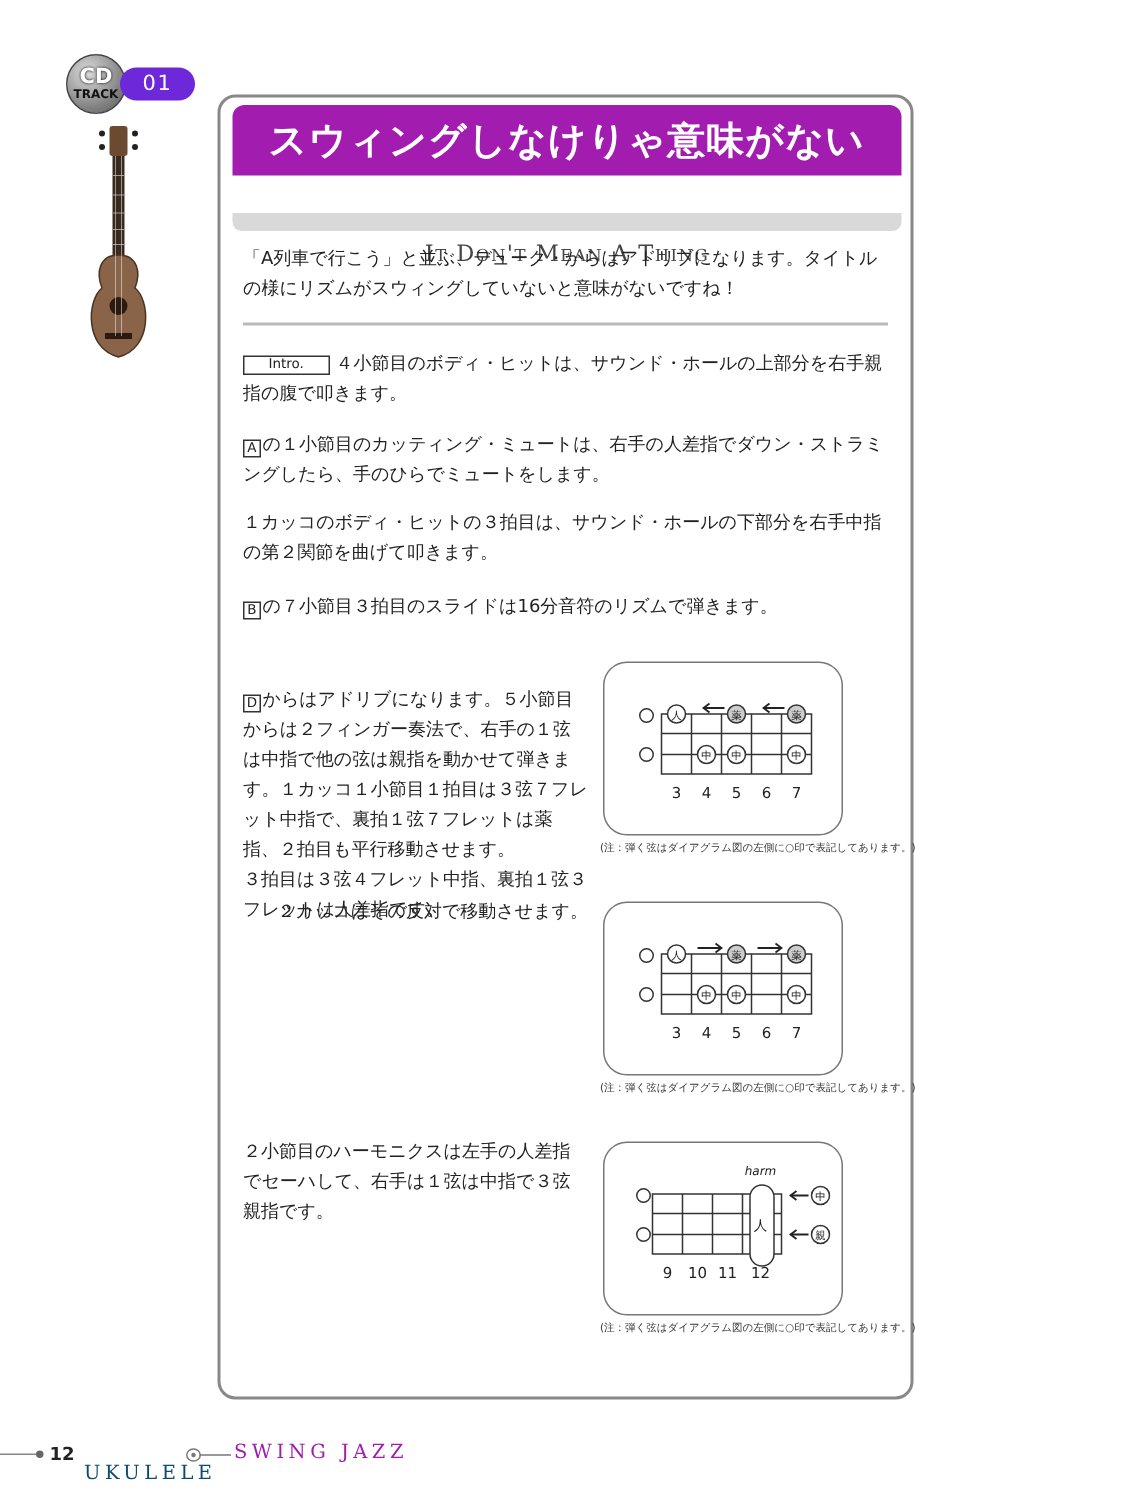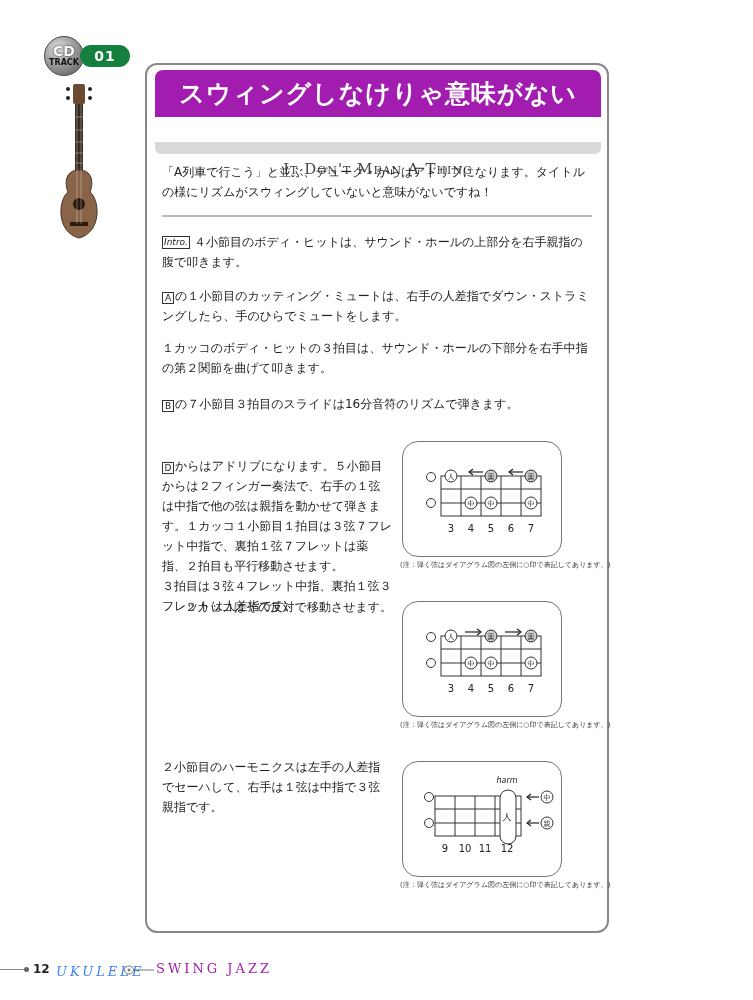--- a/index.html
+++ b/index.html
@@ -6,51 +6,51 @@
   html, body { width: 753px; height: 1000px; background: #fff; overflow: hidden; }
   body { position: relative; font-family: "DejaVu Sans", sans-serif; color: #222; }
 
   .cd-badge { position: absolute; left: 44px; top: 36px; width: 86px; height: 32px; }
   .cd-circle { position: absolute; left: 0; top: 0; width: 40px; height: 40px; border-radius: 50%;
     background: radial-gradient(circle at 35% 30%, #ddd, #888 60%, #555); border: 1px solid #444; }
   .cd-text { position: absolute; left: 2px; top: 8px; width: 36px; text-align: center; font-weight: bold;
     color: #fff; font-size: 14px; line-height: 14px; text-shadow: 0 0 2px #000; font-family: "DejaVu Sans", sans-serif; }
   .cd-text small { display: block; font-size: 8px; line-height: 9px; color: #111; text-shadow: none; }
   .cd-num { position: absolute; left: 36px; top: 9px; width: 50px; height: 22px; border-radius: 11px;
-    background: #15803d; color: #fff; font-weight: bold; font-size: 14px; text-align: center; line-height: 22px; letter-spacing: 1px; }
+    background: #6d28d9; color: #fff; font-weight: normal; font-size: 14px; text-align: center; line-height: 22px; letter-spacing: 1px; }
 
   .ukulele { position: absolute; left: 54px; top: 82px; width: 50px; height: 160px; }
 
   .frame { position: absolute; left: 145px; top: 63px; width: 464px; height: 870px;
     border: 2px solid #888; border-radius: 12px; }
 
   .title-bar { position: absolute; left: 155px; top: 70px; width: 446px; height: 47px;
     background: #a21caf; border-radius: 8px 8px 0 0; color: #fff; text-align: center;
     font-size: 25px; font-weight: bold; line-height: 47px; letter-spacing: 1px; }
   .subtitle { position: absolute; left: 155px; top: 117px; width: 446px; height: 25px; text-align: center;
     font-family: "DejaVu Serif", serif; font-size: 15px; color: #444; letter-spacing: 1px; line-height: 25px; font-variant: small-caps; margin-top: 40px; }
   .sub-bar { position: absolute; left: 155px; top: 142px; width: 446px; height: 12px;
     background: #d9d9d9; border-radius: 0 0 6px 6px; }
 
   .intro-text { position: absolute; left: 162px; top: 162px; width: 432px; font-size: 12px; line-height: 20px; }
   .divider { position: absolute; left: 162px; top: 215px; width: 430px; height: 2px; background: #bbb; }
 
   .para { position: absolute; left: 162px; width: 432px; font-size: 12px; line-height: 20px; }
   .para.narrow { width: 230px; }
-  .tag { display: inline-block; border: 1px solid #333; font-size: 9px; line-height: 11px; padding: 0 1px; margin-right: 4px; vertical-align: 1px; font-style: italic; }
+  .tag { display: inline-block; border: 1px solid #333; font-size: 9px; line-height: 11px; padding: 0 16px; margin-right: 4px; vertical-align: 1px; }
   .tag-sq { display: inline-block; width: 12px; height: 12px; border: 1px solid #333; font-size: 9px; line-height: 11px; text-align: center; margin-right: 1px; vertical-align: -1px; }
 
   .diagram { position: absolute; left: 402px; width: 160px; height: 116px; border: 1.5px solid #777; border-radius: 16px; }
   .note { position: absolute; left: 400px; width: 200px; font-size: 7px; color: #333; white-space: nowrap; }
 
   .footer { position: absolute; left: 0; top: 960px; height: 20px; width: 300px; }
   .footer-line { position: absolute; left: 0; top: 9px; width: 24px; height: 1px; background: #888; }
   .footer-dot { position: absolute; left: 24px; top: 7px; width: 5px; height: 5px; border-radius: 50%; background: #666; }
   .footer-page { position: absolute; left: 33px; top: 2px; font-size: 12px; font-weight: bold; }
-  .footer-title { position: absolute; left: 56px; top: 4px; font-family: "DejaVu Serif", serif; font-size: 13px; letter-spacing: 3px; color: #3b82f6; font-style: italic; }
+  .footer-title { position: absolute; left: 56px; top: 15px; font-family: "DejaVu Serif", serif; font-size: 13px; letter-spacing: 3px; color: #0c4a6e; }
   .footer-title2 { position: absolute; left: 156px; top: 1px; font-family: "DejaVu Serif", serif; font-size: 13px; letter-spacing: 3px; color: #a21caf; }
   .footer-uke { position: absolute; left: 124px; top: 5px; width: 30px; height: 10px; }
 </style>
 </head>
 <body>
 
 <div class="cd-badge">
   <div class="cd-circle"></div>
   <div class="cd-text"><span>CD</span><small>TRACK</small></div>
   <div class="cd-num">01</div>

